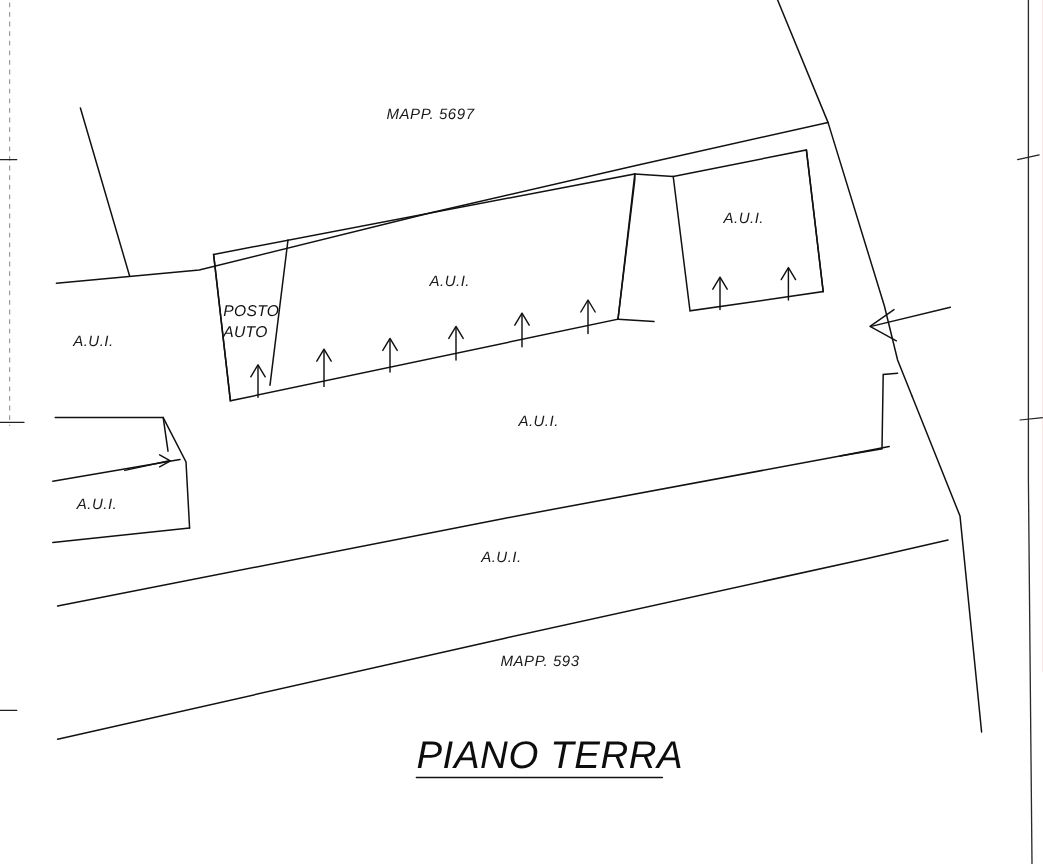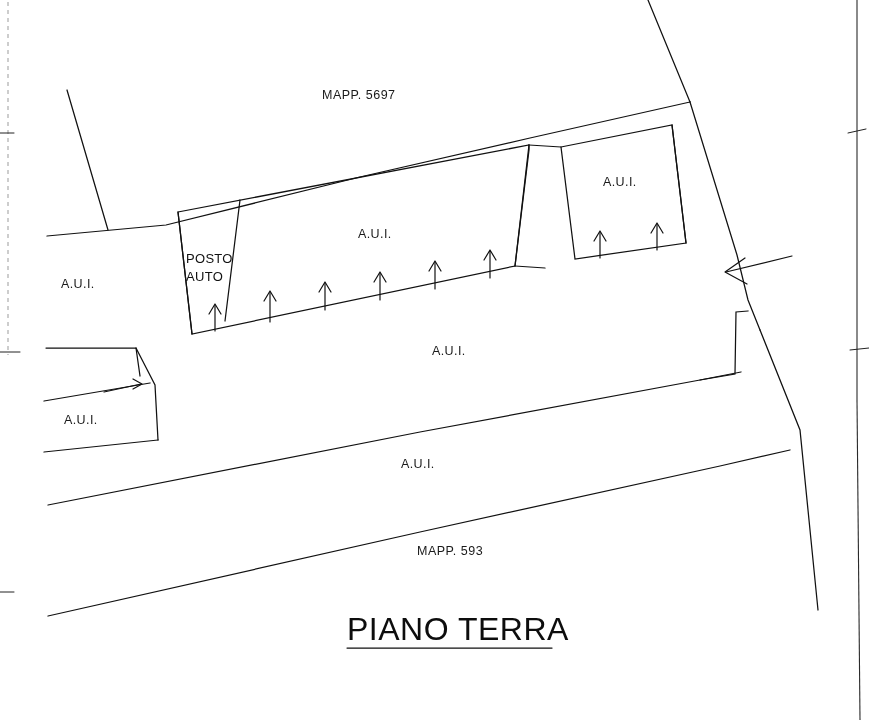--- a/index.html
+++ b/index.html
@@ -14,20 +14,21 @@
     overflow: hidden;
     position: relative;
   }
   #plan-root {
     position: absolute;
     left: 0;
     top: 0;
     width: 869px;
     height: 560px;
     background: #fca5a5;
+    font-style: italic;
   }
   svg.plan {
     display: block;
     width: 869px;
     height: 720px;
   }
   .pl {            
     stroke: #111111;
     stroke-width: 1.25;
     fill: none;

